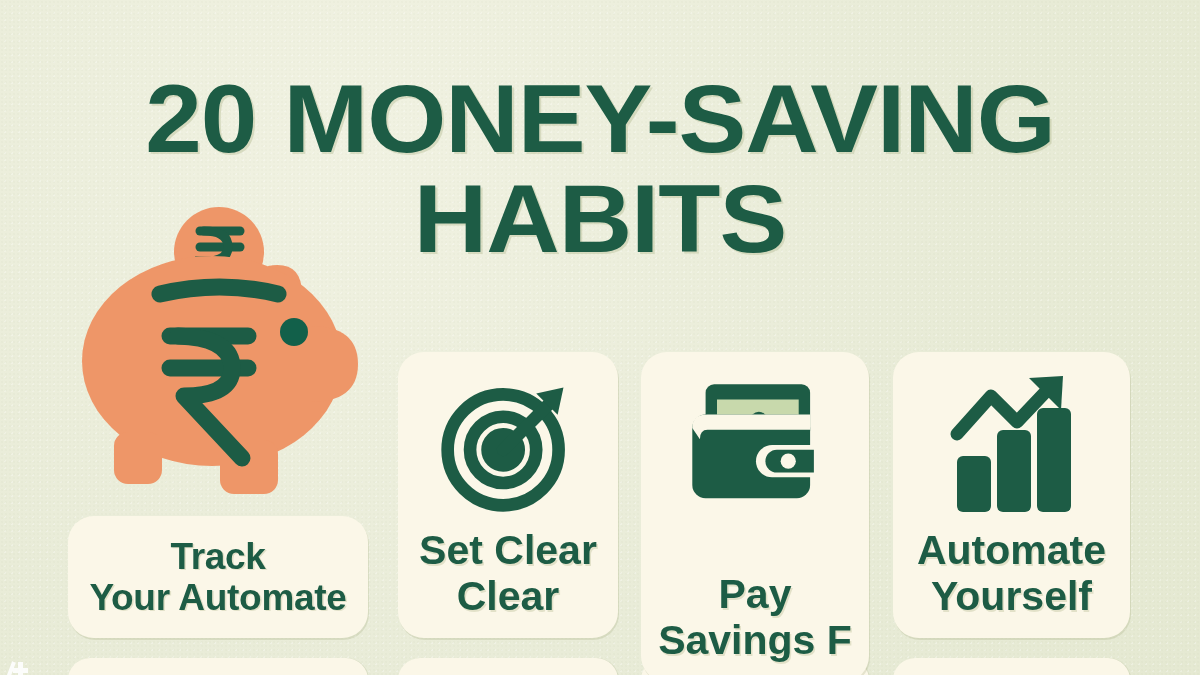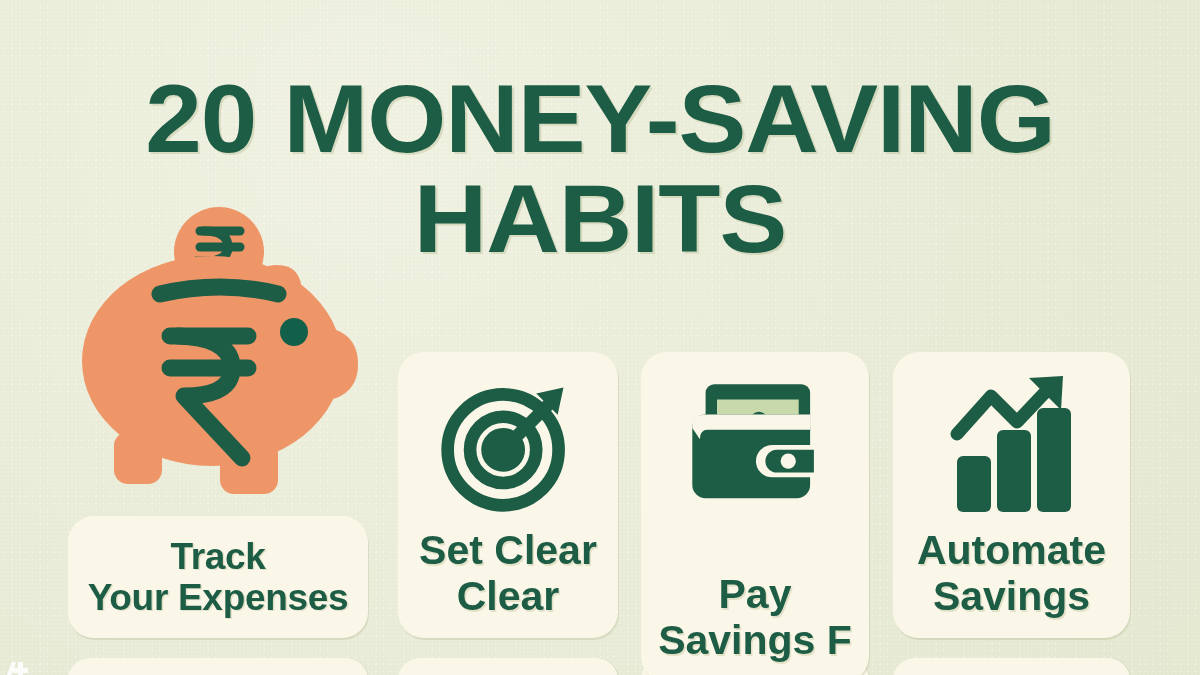--- a/index.html
+++ b/index.html
@@ -149,21 +149,21 @@
         <path d="M106 140 q54 2 54 32 q0 28 -48 28 l58 62"></path>
       </g>
     </svg>
   </div>
 
   <div class="cards">
 
     <div class="card" id="card-1">
       <div class="card-label">
         <span>Track</span><br>
-        <span>Your Expenses</span>
+        <span>Your Automate</span>
       </div>
     </div>
 
     <div class="card" id="card-2">
       <div class="card-icon">
         <svg viewBox="0 0 150 150" width="146" height="146" aria-hidden="true">
           <g fill="none" stroke="#1d5c45">
             <circle cx="70" cy="80" r="57" stroke-width="13"></circle>
             <circle cx="70" cy="80" r="34" stroke-width="13"></circle>
             <circle cx="70" cy="80" r="13" stroke-width="19"></circle>
@@ -208,21 +208,21 @@
           <rect x="20" y="84" width="34" height="56" rx="6" fill="#1d5c45"></rect>
           <rect x="60" y="58" width="34" height="82" rx="6" fill="#1d5c45"></rect>
           <rect x="100" y="36" width="34" height="104" rx="6" fill="#1d5c45"></rect>
 
           <polyline points="20,62 54,24 80,50 116,12" fill="none" stroke="#1d5c45" stroke-width="13" stroke-linecap="round" stroke-linejoin="round"></polyline>
           <path d="M92 6 L126 4 L124 38 Z" fill="#1d5c45"></path>
         </svg>
       </div>
       <div class="card-label">
         <span>Automate</span><br>
-        <span>Savings</span>
+        <span>Yourself</span>
       </div>
     </div>
   </div>
 
   <div class="row2">
     <div class="stub s1"></div>
     <div class="stub s2"></div>
     <div class="stub s3"></div>
     <div class="stub s4"></div>
   </div>

